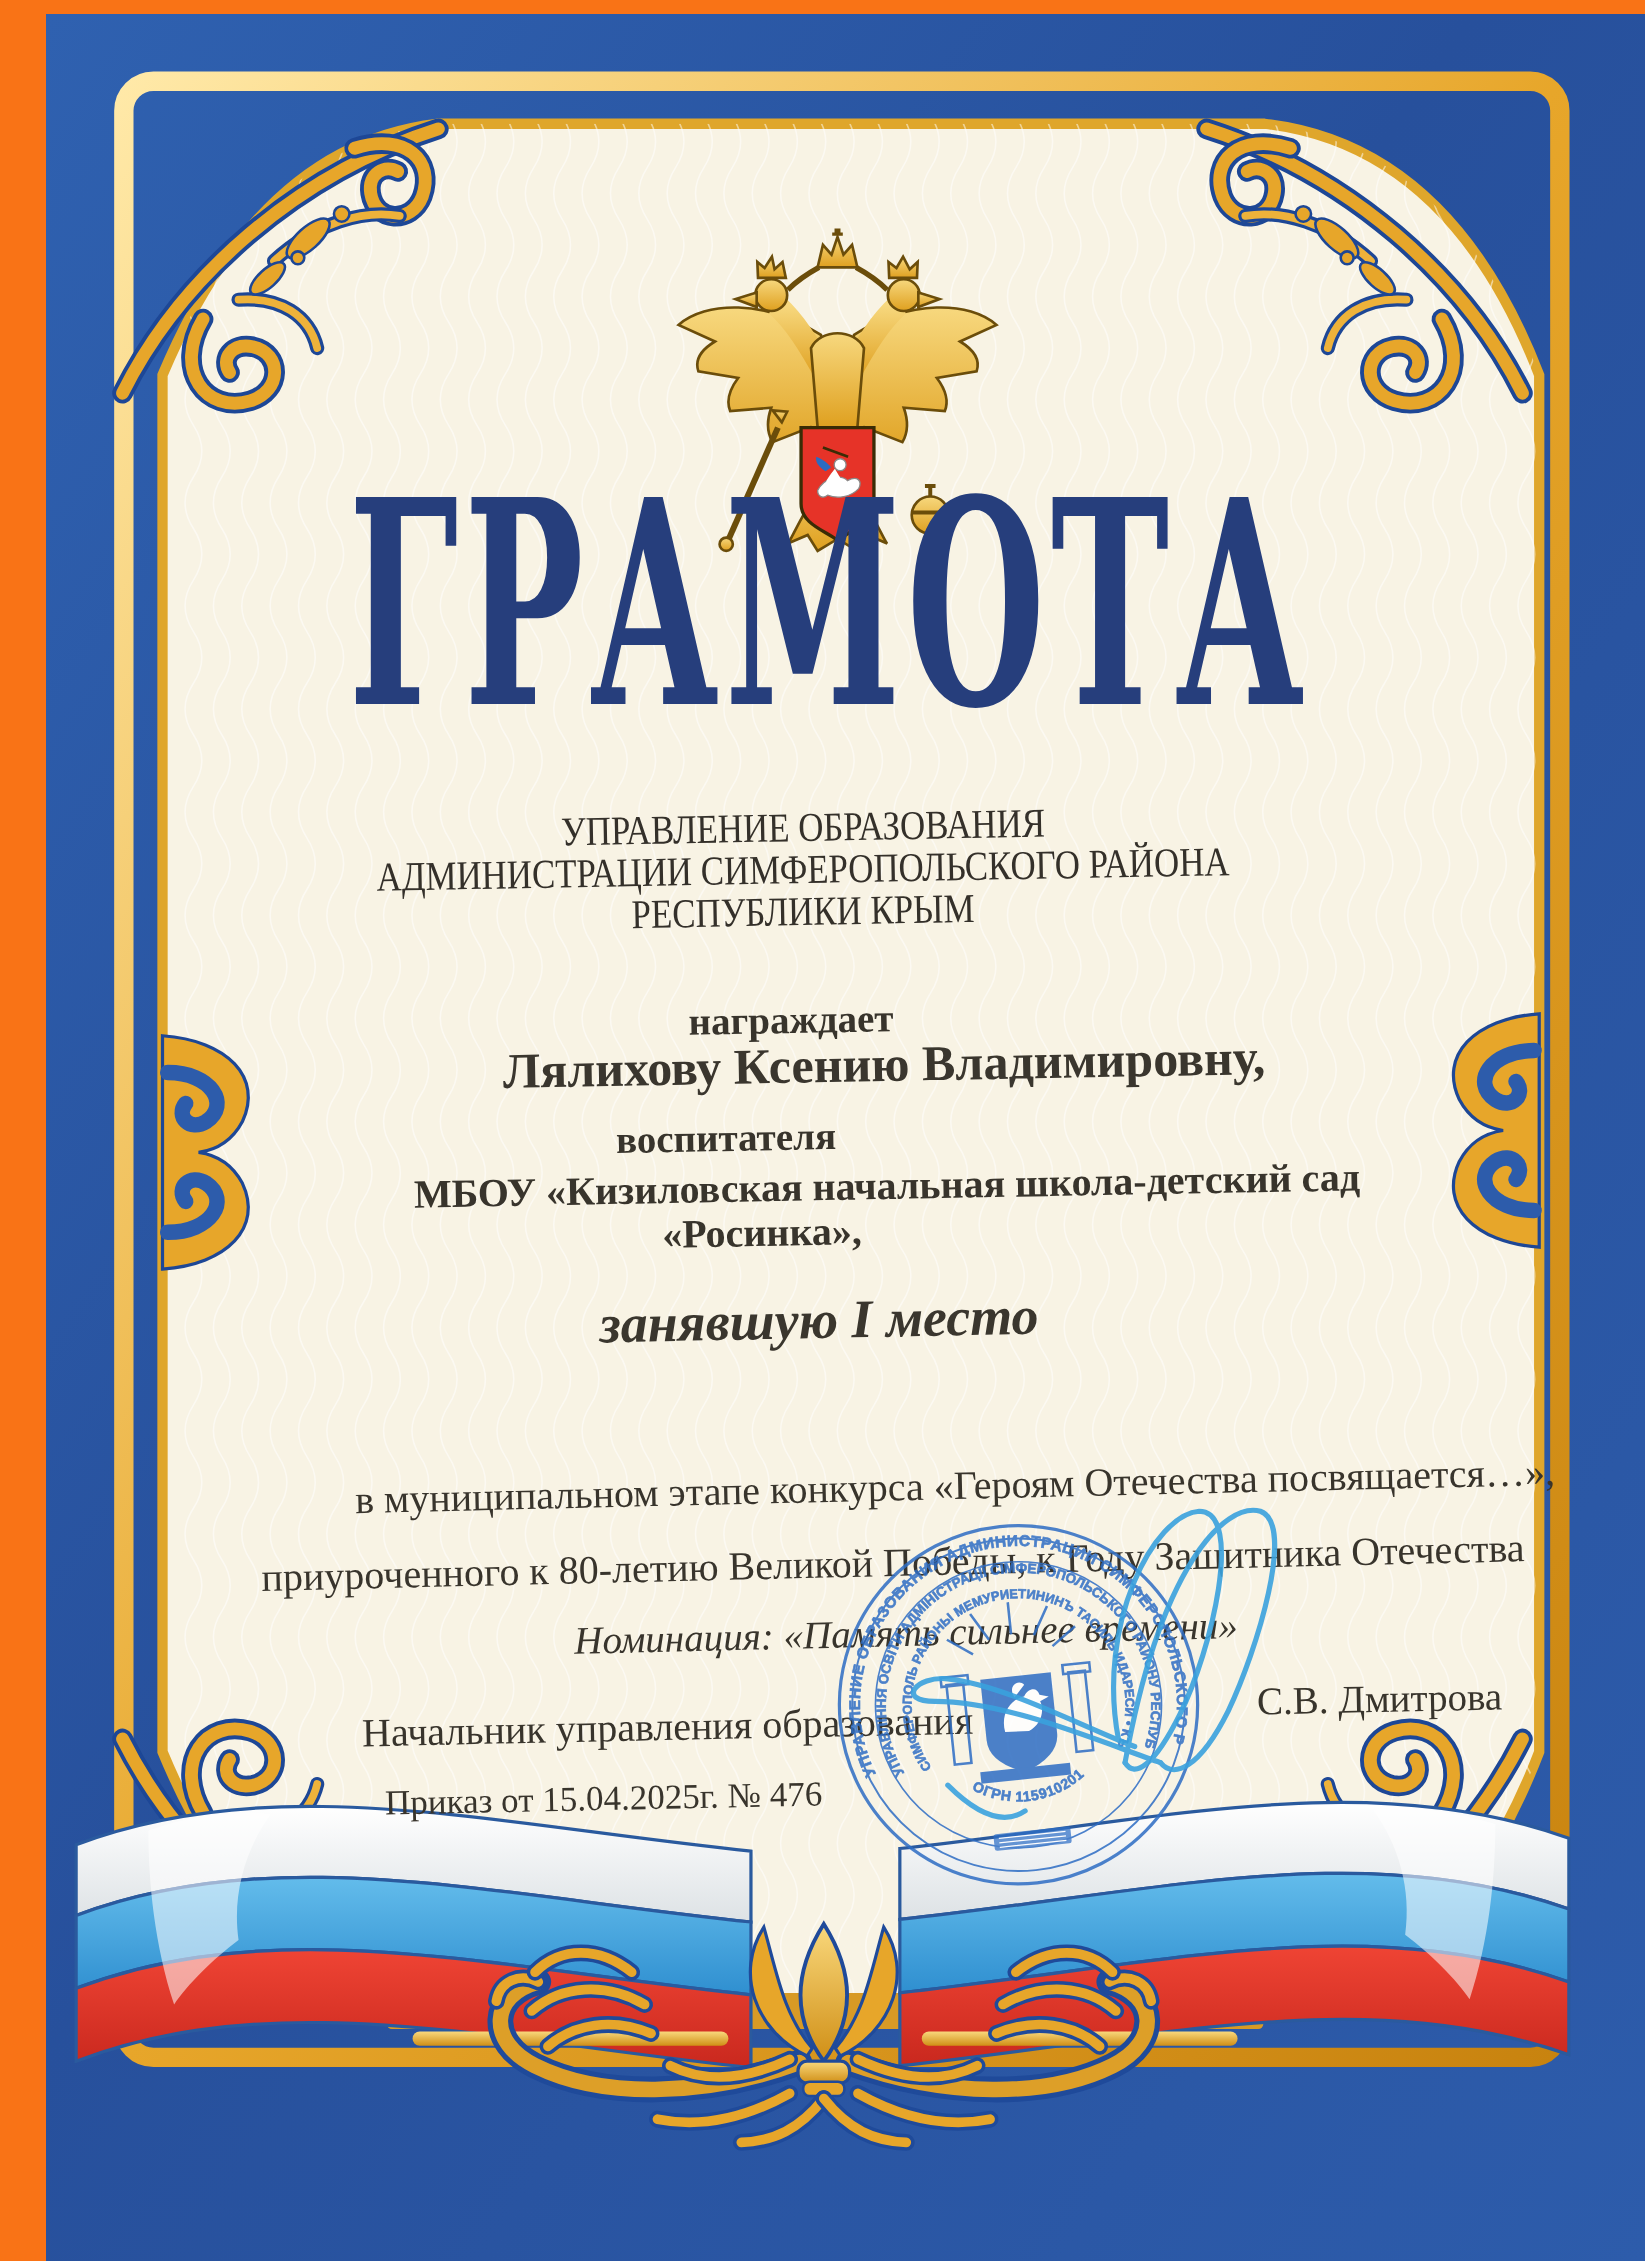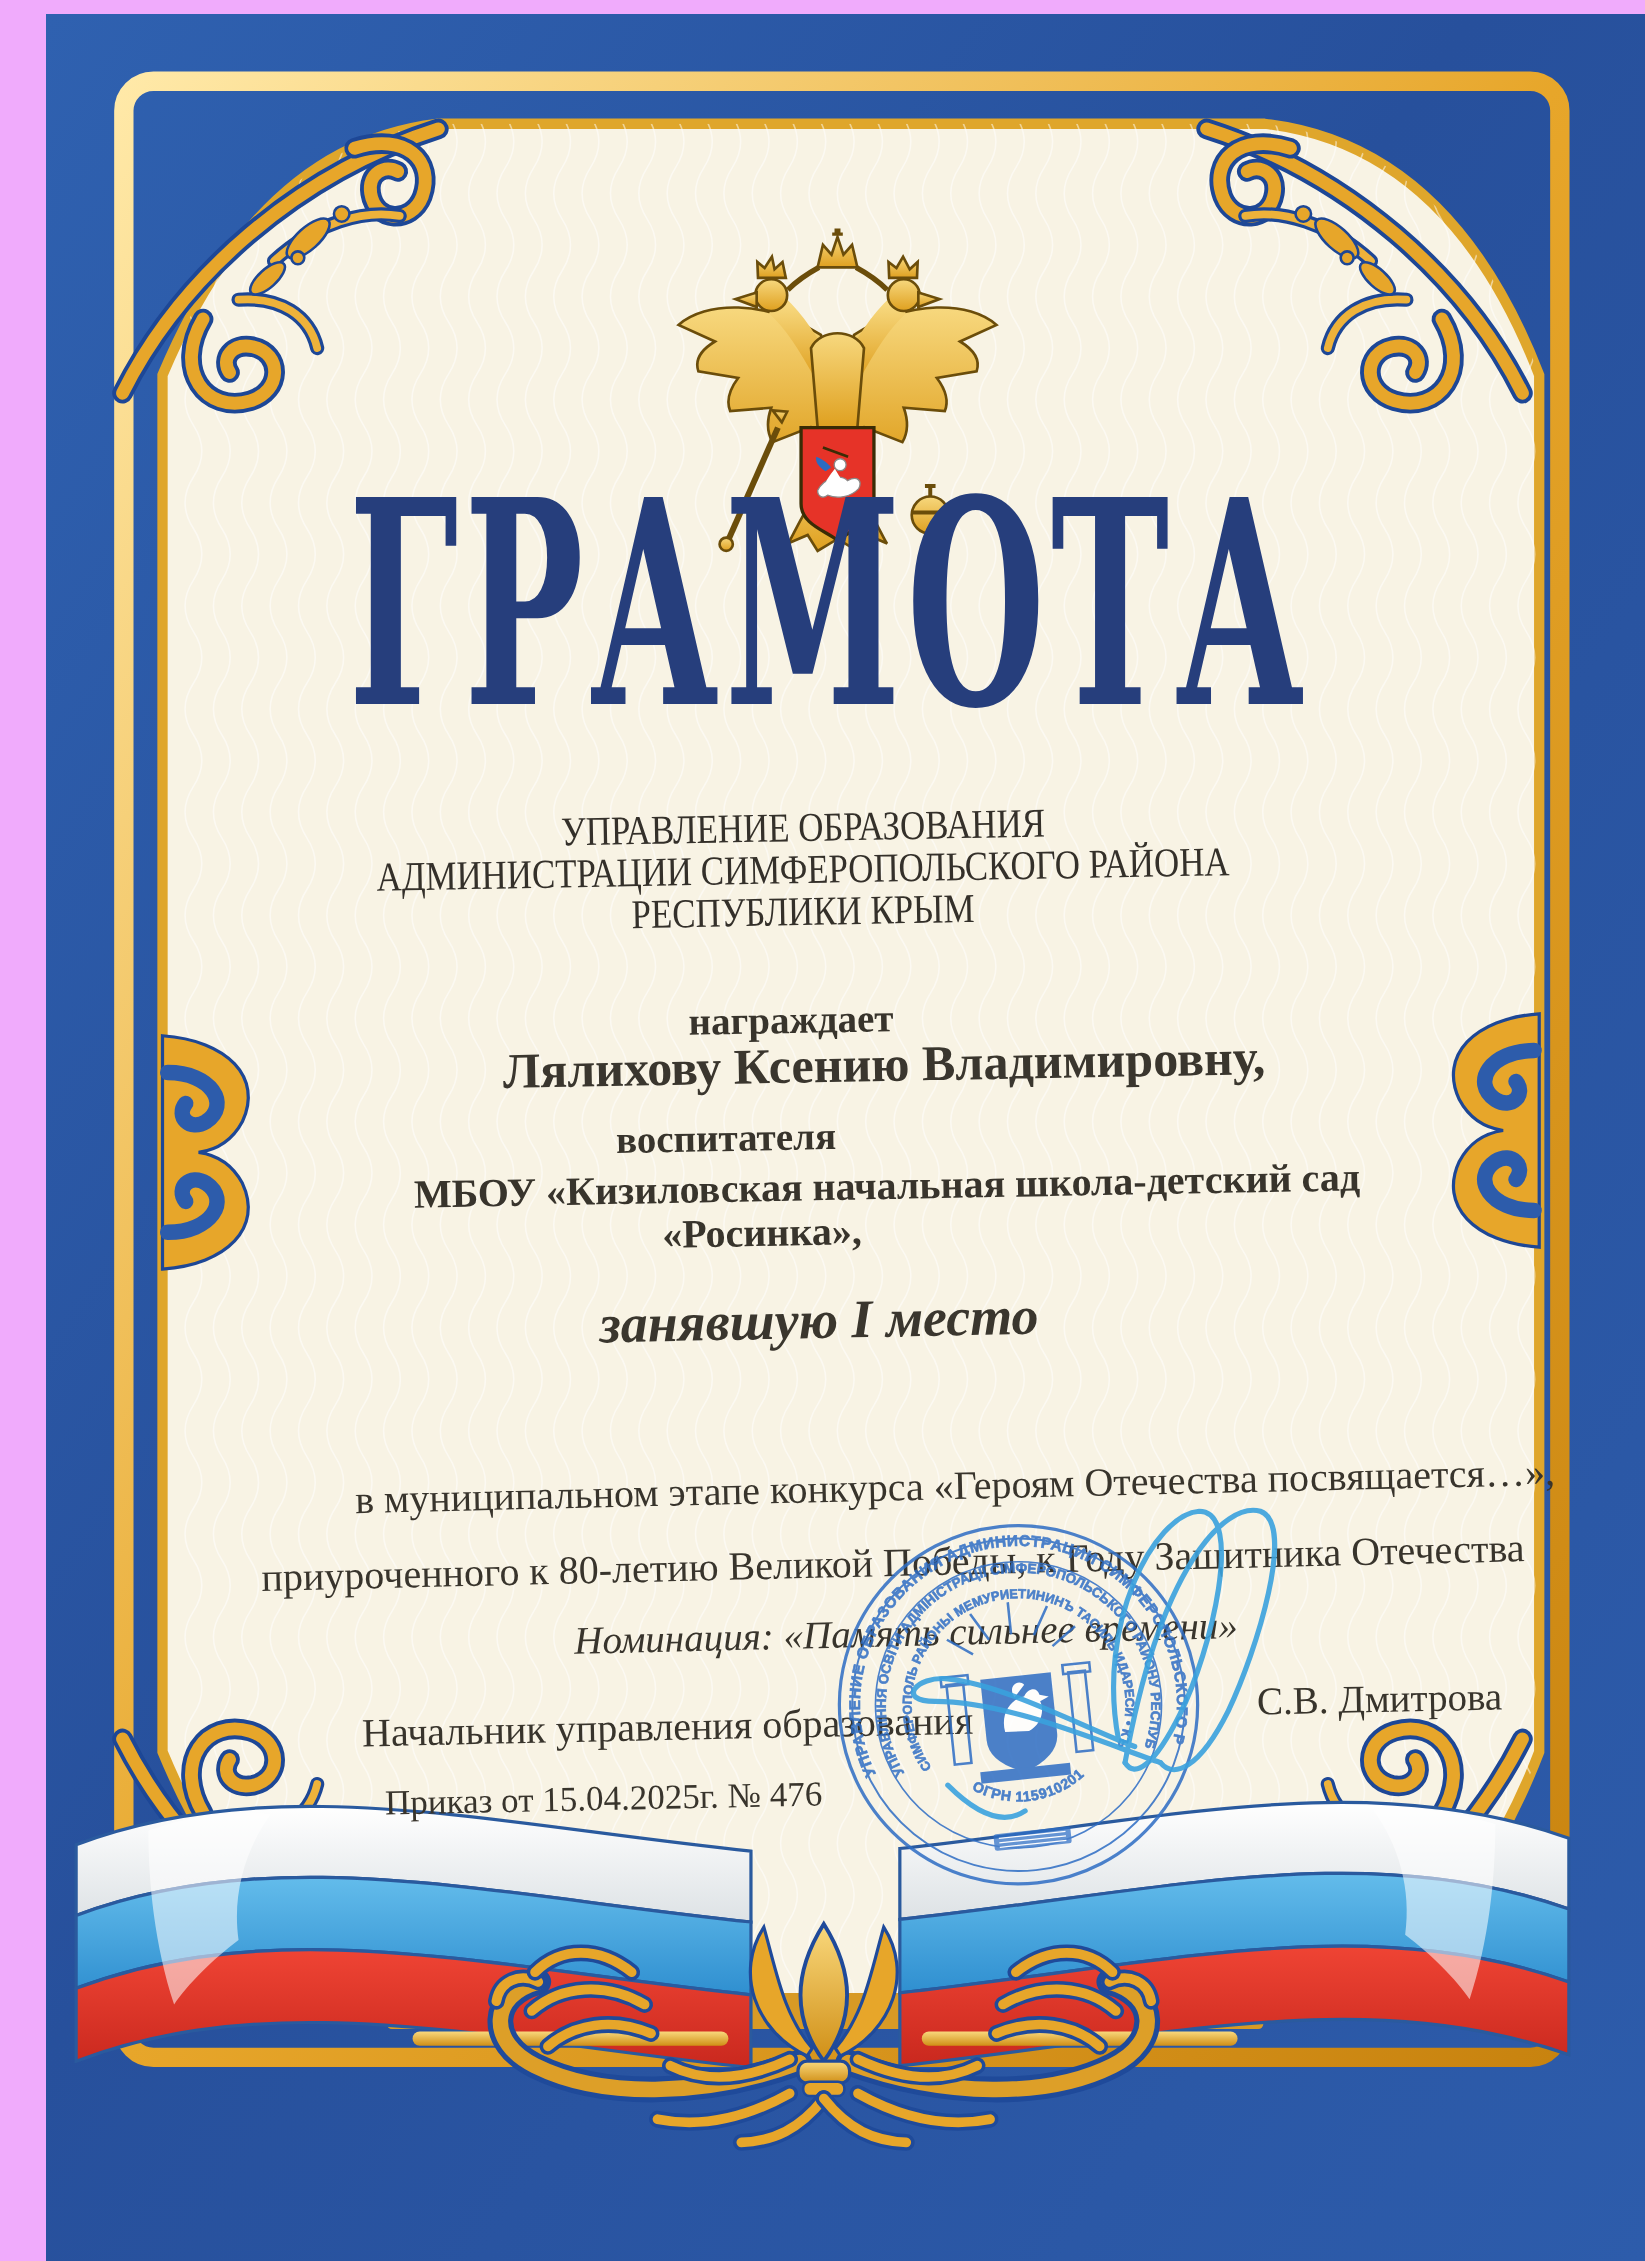--- a/index.html
+++ b/index.html
@@ -1,16 +1,16 @@
 <!DOCTYPE html>
 <html style="font-size:10.3px"><head>
 <meta charset="utf-8">
 <style>
   html,body{margin:0;padding:0;background:#ffffff;}
-  .page{position:relative;width:1645px;height:2261px;background:#f0abfc;overflow:hidden;
+  .page{position:relative;width:1645px;height:2261px;background:#f97316;overflow:hidden;
         font-family:"Liberation Serif",serif;}
   .sheet{position:absolute;left:46px;top:14px;width:1599px;height:2247px;
          background:linear-gradient(125deg,#2f61b0 0%,#27509c 45%,#2d5cab 100%);}
   svg{position:absolute;left:0;top:0;}
   #deco{width:1645px;height:2261px;}
   #eagle{left:652px;top:227px;width:371px;height:335px;}
   #stampSvg{left:793px;top:1476px;width:451px;height:464px;opacity:.9;}
   #signSvg{left:806px;top:1450px;width:709px;height:419px;}
 
   .t{position:absolute;white-space:nowrap;color:#38342c;left:50%;}

